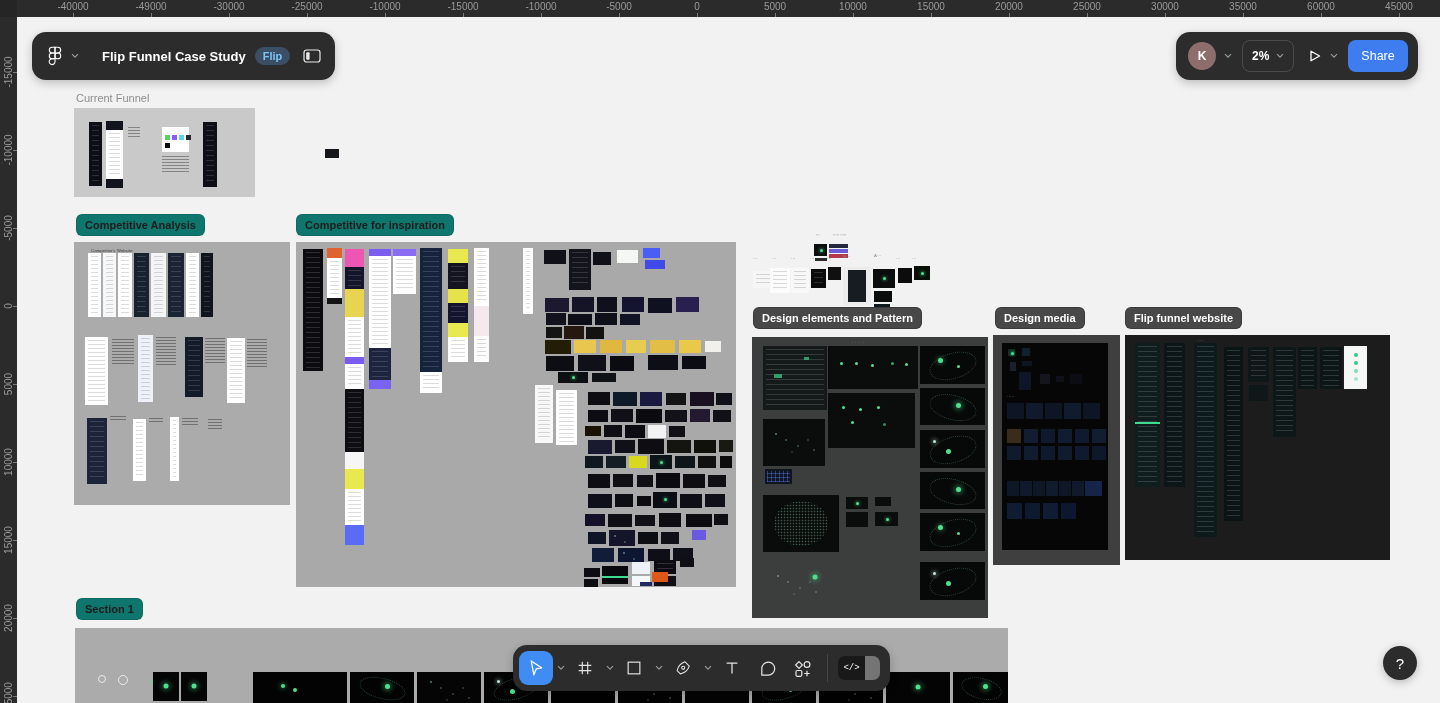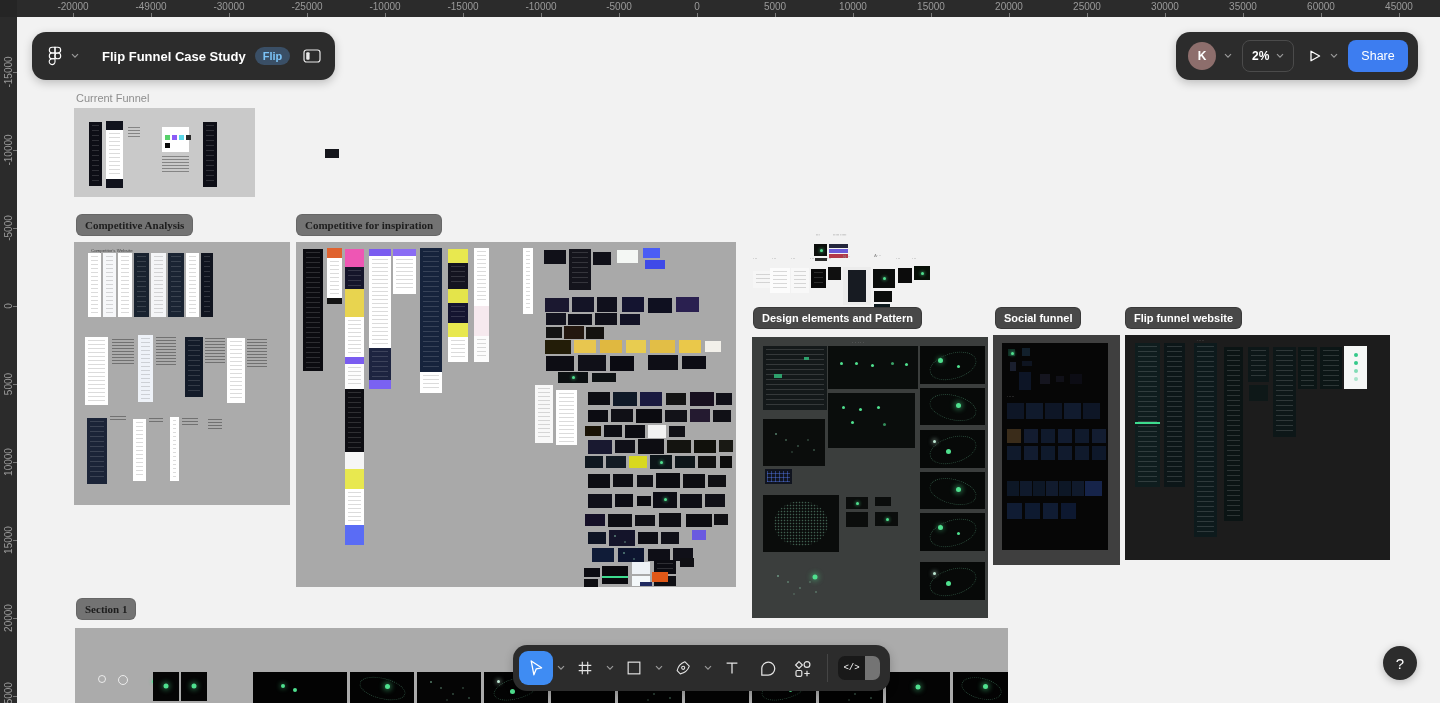--- a/index.html
+++ b/index.html
@@ -12,21 +12,21 @@
   #ruler-corner{position:absolute;left:0;top:0;width:17px;height:17px;background:#252525;z-index:26;}
   .rlabel{position:absolute;top:1px;transform:translateX(-50%);font-size:10px;color:#9a9a9a;white-space:nowrap;}
   .rtick{position:absolute;bottom:0;width:1px;height:4px;background:#7a7a7a;}
   .rlabel-v{position:absolute;left:8px;transform:translate(-50%,-50%) rotate(-90deg);font-size:10px;color:#9a9a9a;white-space:nowrap;}
   .rtick-v{position:absolute;right:0;width:4px;height:1px;background:#7a7a7a;}
 
   
   .frame{position:absolute;overflow:hidden;z-index:1;}
   .badge{position:absolute;z-index:3;font-size:11px;font-weight:600;line-height:14px;
          padding:3px 8px;border-radius:6px;white-space:nowrap;cursor:default;}
-  .badge-light{background:#737373;color:#1d1d1d;border:1px solid rgba(0,0,0,.10);font-family:Liberation Serif, serif;}
+  .badge-light{background:#0f766e;color:#1d1d1d;border:1px solid rgba(0,0,0,.10);}
   .badge-dark{background:#484848;color:#ffffff;border:1px solid rgba(0,0,0,.2);}
   .frame-name{position:absolute;z-index:3;font-size:11px;color:#8e8e8e;white-space:nowrap;}
   .tiny{position:absolute;font-size:8px;line-height:1;color:#474747;transform:scale(.55);
         transform-origin:0 0;white-space:pre;z-index:2;}
   .th{position:absolute;box-sizing:border-box;}
 
   
   .fx-lines::before{content:'';position:absolute;inset:3px 3px;
      background:repeating-linear-gradient(180deg,rgba(255,255,255,.14) 0 1px,transparent 1px 5px);}
   .fx-tlines::before{content:'';position:absolute;inset:3px 3px;
@@ -100,21 +100,21 @@
   #help-btn{position:absolute;left:1383px;top:646px;width:34px;height:34px;border-radius:50%;
             background:#2c2c2c;color:#fff;display:flex;align-items:center;justify-content:center;
             font-size:15px;z-index:30;box-shadow:0 2px 8px rgba(0,0,0,.25);}
 </style>
 </head>
 <body>
 
 <div id="stage">
 
   <div id="ruler-h">
-      <div class="rlabel" style="left: 73px;">-20000</div>
+      <div class="rlabel" style="left: 73px;">-40000</div>
       <div class="rtick" style="left: 73px;"></div>
       <div class="rlabel" style="left: 151px;">-49000</div>
       <div class="rtick" style="left: 151px;"></div>
       <div class="rlabel" style="left: 229px;">-30000</div>
       <div class="rtick" style="left: 229px;"></div>
       <div class="rlabel" style="left: 307px;">-25000</div>
       <div class="rtick" style="left: 307px;"></div>
       <div class="rlabel" style="left: 385px;">-10000</div>
       <div class="rtick" style="left: 385px;"></div>
       <div class="rlabel" style="left: 463px;">-15000</div>
@@ -482,21 +482,21 @@
       <div class="th fx-orbA" style="left: 168px; top: 9px; width: 65px; height: 38px; background: rgb(7, 9, 8);"></div>
       <div class="th fx-orbB" style="left: 168px; top: 51px; width: 65px; height: 37px; background: rgb(7, 9, 8);"></div>
       <div class="th fx-orbC" style="left: 168px; top: 93px; width: 65px; height: 38px; background: rgb(7, 9, 8);"></div>
       <div class="th fx-orbB" style="left: 168px; top: 135px; width: 65px; height: 37px; background: rgb(7, 9, 8);"></div>
       <div class="th fx-orbA" style="left: 168px; top: 176px; width: 65px; height: 38px; background: rgb(7, 9, 8);"></div>
       <div class="th fx-orbC" style="left: 168px; top: 225px; width: 65px; height: 38px; background: rgb(7, 9, 8);"></div>
       <div class="th fx-speck" style="left: 13px; top: 228px; width: 60px; height: 32px;"></div>
       <div class="th fx-dot" style="left: 56px; top: 232px; width: 14px; height: 16px;"></div>
       <div class="tiny" style="left: 100px; top: 4px; color: rgb(154, 154, 154);">· · · · ·</div>
     </div>
-    <div class="badge badge-dark" style="left: 995px; top: 307px;">Social funnel</div>
+    <div class="badge badge-dark" style="left: 995px; top: 307px;">Design media</div>
     <div class="frame" style="left: 993px; top: 335px; width: 127px; height: 230px; background: rgb(63, 63, 63);">
       <div class="th" style="left: 9px; top: 8px; width: 106px; height: 207px; background: rgb(6, 6, 6);"></div>
       <div class="th fx-dotsm" style="left: 15px; top: 14px; width: 7px; height: 7px; background: rgb(15, 42, 34);"></div>
       <div class="th" style="left: 29px; top: 13px; width: 8px; height: 8px; background: rgb(18, 32, 44);"></div>
       <div class="th" style="left: 17px; top: 27px; width: 6px; height: 9px; background: rgb(26, 31, 46);"></div>
       <div class="th" style="left: 29px; top: 26px; width: 10px; height: 5px; background: rgb(14, 20, 32);"></div>
       <div class="th" style="left: 26px; top: 37px; width: 12px; height: 18px; background: rgb(13, 21, 38);"></div>
       <div class="th" style="left: 47px; top: 39px; width: 10px; height: 10px; background: rgb(21, 21, 31);"></div>
       <div class="th" style="left: 63px; top: 41px; width: 8px; height: 6px; background: rgb(16, 16, 24);"></div>
       <div class="th" style="left: 77px; top: 39px; width: 12px; height: 10px; background: rgb(12, 12, 20);"></div>

